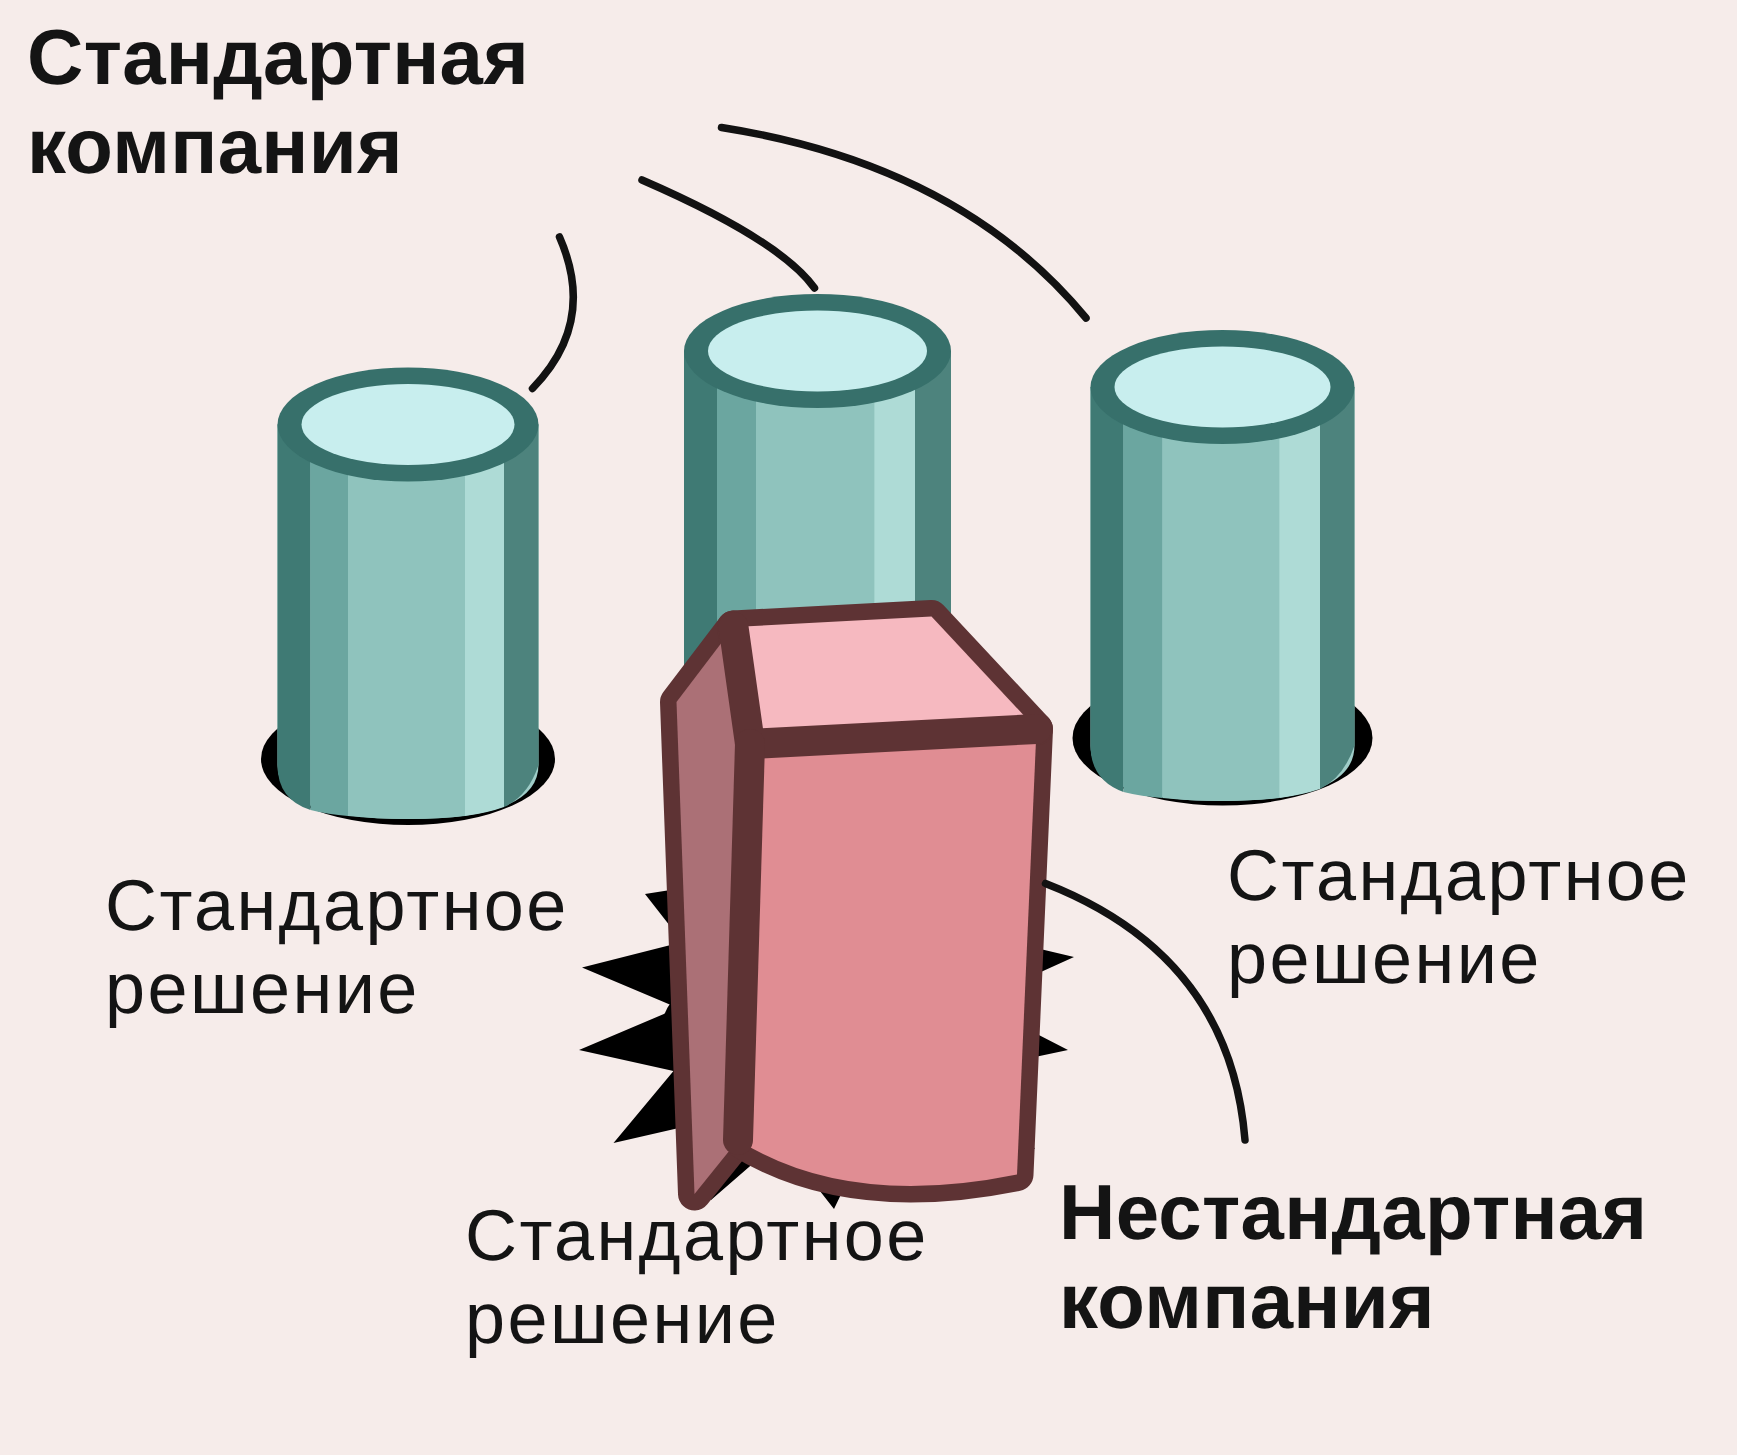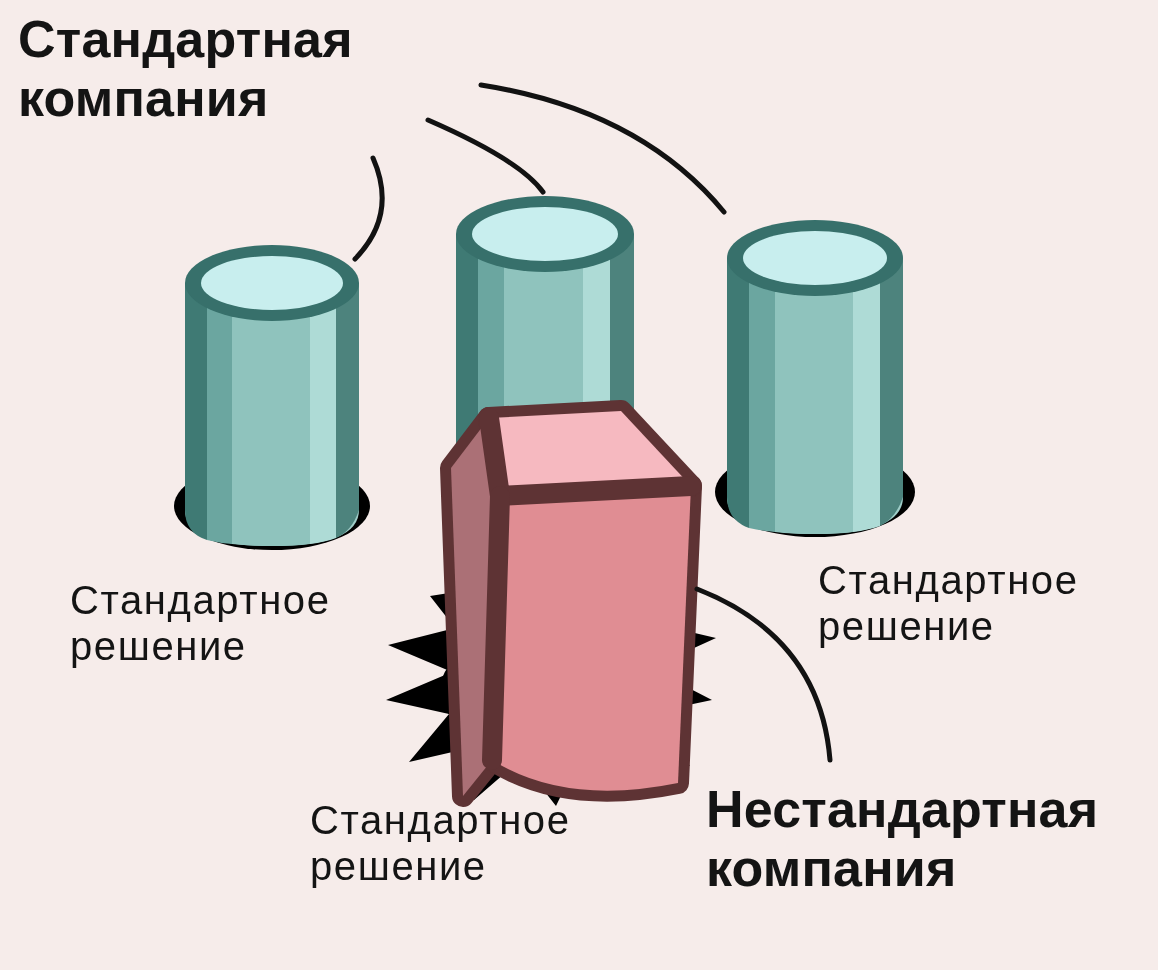--- a/index.html
+++ b/index.html
@@ -35,21 +35,21 @@
     line-height: 1.14;
     user-select: none;
   }
   .lbl-bold {
     font-weight: 700;
     font-size: 52px;
     letter-spacing: 0.2px;
   }
   .lbl-reg {
     font-weight: 400;
-    font-size: 40px;
+    font-size: 48px;
     letter-spacing: 1.6px;
   }
   #title-company {
     left: 18px;
     top: 10px;
   }
   #label-left {
     left: 70px;
     top: 578px;
   }

